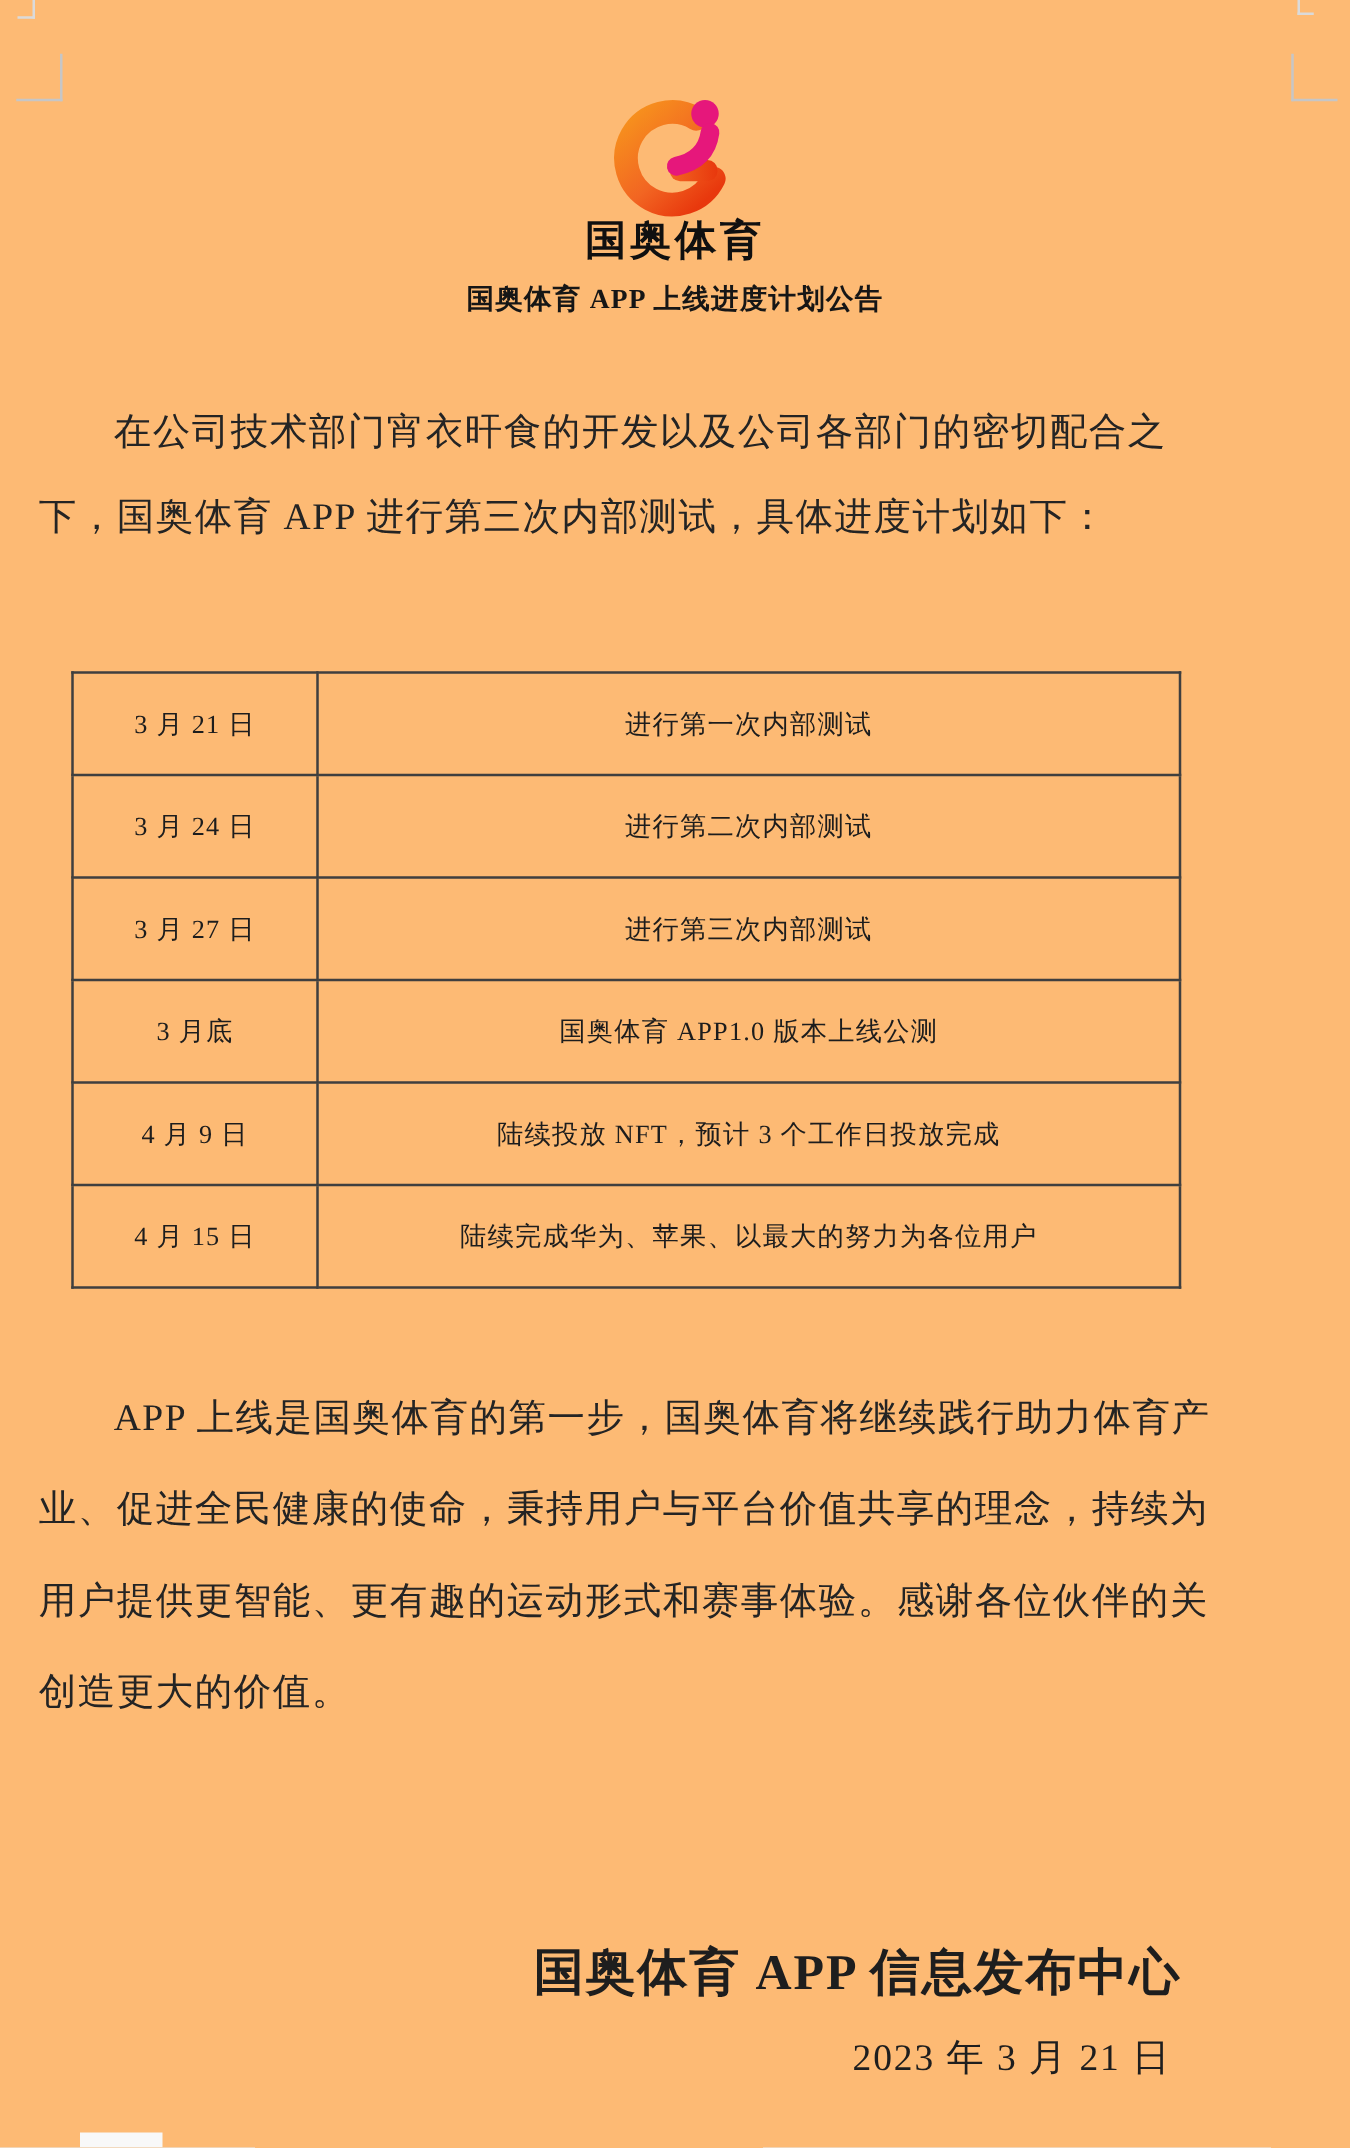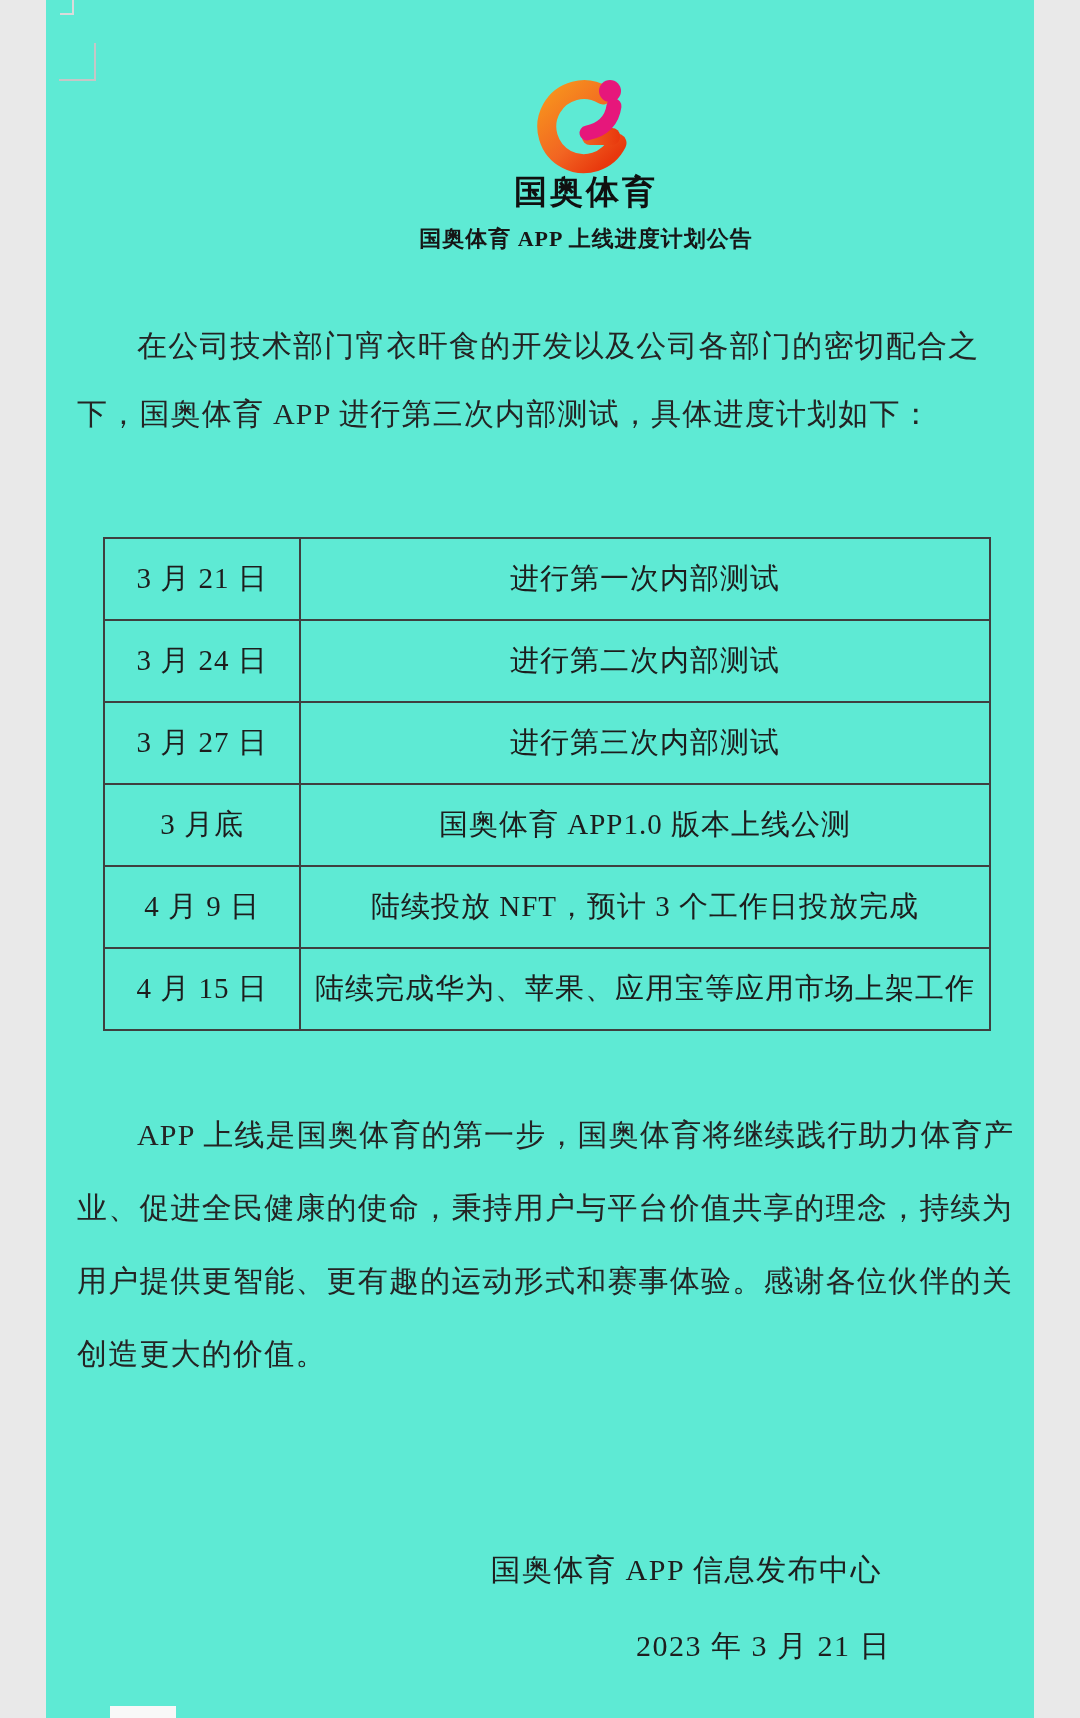--- a/index.html
+++ b/index.html
@@ -1,20 +1,20 @@
 <!DOCTYPE html>
 <html><head>
 <meta charset="utf-8">
 <style>
   html,body{margin:0;padding:0;background:#e9e9e9;}
   .page{
     position:relative;
-    width:988px;height:1718px;
+    width:1080px;height:1718px;
     margin:0 auto;
-    background:#5eead4;
+    background:#fdba74;
     font-family:"Liberation Serif","DejaVu Serif",serif;
     color:#262626;
     overflow:hidden;
   }
   
   .corner{position:absolute;}
   .corner-tl{left:13px;top:43px;width:35px;height:36px;
     border-right:2px solid #c6c6c6;border-bottom:2px solid #c6c6c6;}
   .corner-tr{left:1033px;top:43px;width:35px;height:36px;
     border-left:2px solid #c6c6c6;border-bottom:2px solid #c6c6c6;}
@@ -38,32 +38,32 @@
 
   .para{position:absolute;left:31px;width:902px;font-size:30px;letter-spacing:1.2px;color:#242424;}
   .para .line{white-space:nowrap;}
   .para-intro{top:312px;line-height:68px;}
   .para-closing{top:1098px;line-height:73px;}
   .indent{padding-left:60px;}
 
   table.schedule{
     position:absolute;left:57px;top:537px;width:888px;
     border-collapse:collapse;table-layout:fixed;
-    font-size:29px;letter-spacing:1px;color:#1d1d1d;
+    font-size:21px;letter-spacing:1px;color:#1d1d1d;
   }
   table.schedule td{
     border:2px solid #3f3f3f;
     height:80px;text-align:center;vertical-align:middle;
     padding:0 4px;overflow:hidden;white-space:nowrap;
   }
   td.col-date{width:186px;}
 
   .footer-publisher{
-    position:absolute;right:152px;top:1550px;
-    font-size:30px;letter-spacing:1.5px;color:#1e1e1e;white-space:nowrap;
+    position:absolute;right:135px;top:1550px;
+    font-size:40px;letter-spacing:1.5px;color:#1e1e1e;white-space:nowrap;font-weight:bold;
   }
   .footer-date{
     position:absolute;right:143px;top:1626px;
     font-size:30px;letter-spacing:1.5px;color:#1e1e1e;white-space:nowrap;
   }
 </style>
 </head>
 <body>
 
 <div class="page">
@@ -124,21 +124,21 @@
       <tr>
         <td class="col-date">3 月底</td>
         <td>国奥体育 APP1.0 版本上线公测</td>
       </tr>
       <tr>
         <td class="col-date">4 月 9 日</td>
         <td>陆续投放 NFT，预计 3 个工作日投放完成</td>
       </tr>
       <tr>
         <td class="col-date">4 月 15 日</td>
-        <td>陆续完成华为、苹果、应用宝等应用市场上架工作</td>
+        <td>陆续完成华为、苹果、以最大的努力为各位用户</td>
       </tr>
     </tbody>
   </table>
 
   <div class="para para-closing">
     <div class="line indent">APP 上线是国奥体育的第一步，国奥体育将继续践行助力体育产</div>
     <div class="line">业、促进全民健康的使命，秉持用户与平台价值共享的理念，持续为</div>
     <div class="line">用户提供更智能、更有趣的运动形式和赛事体验。感谢各位伙伴的关</div>
     <div class="line">创造更大的价值。</div>
   </div>

